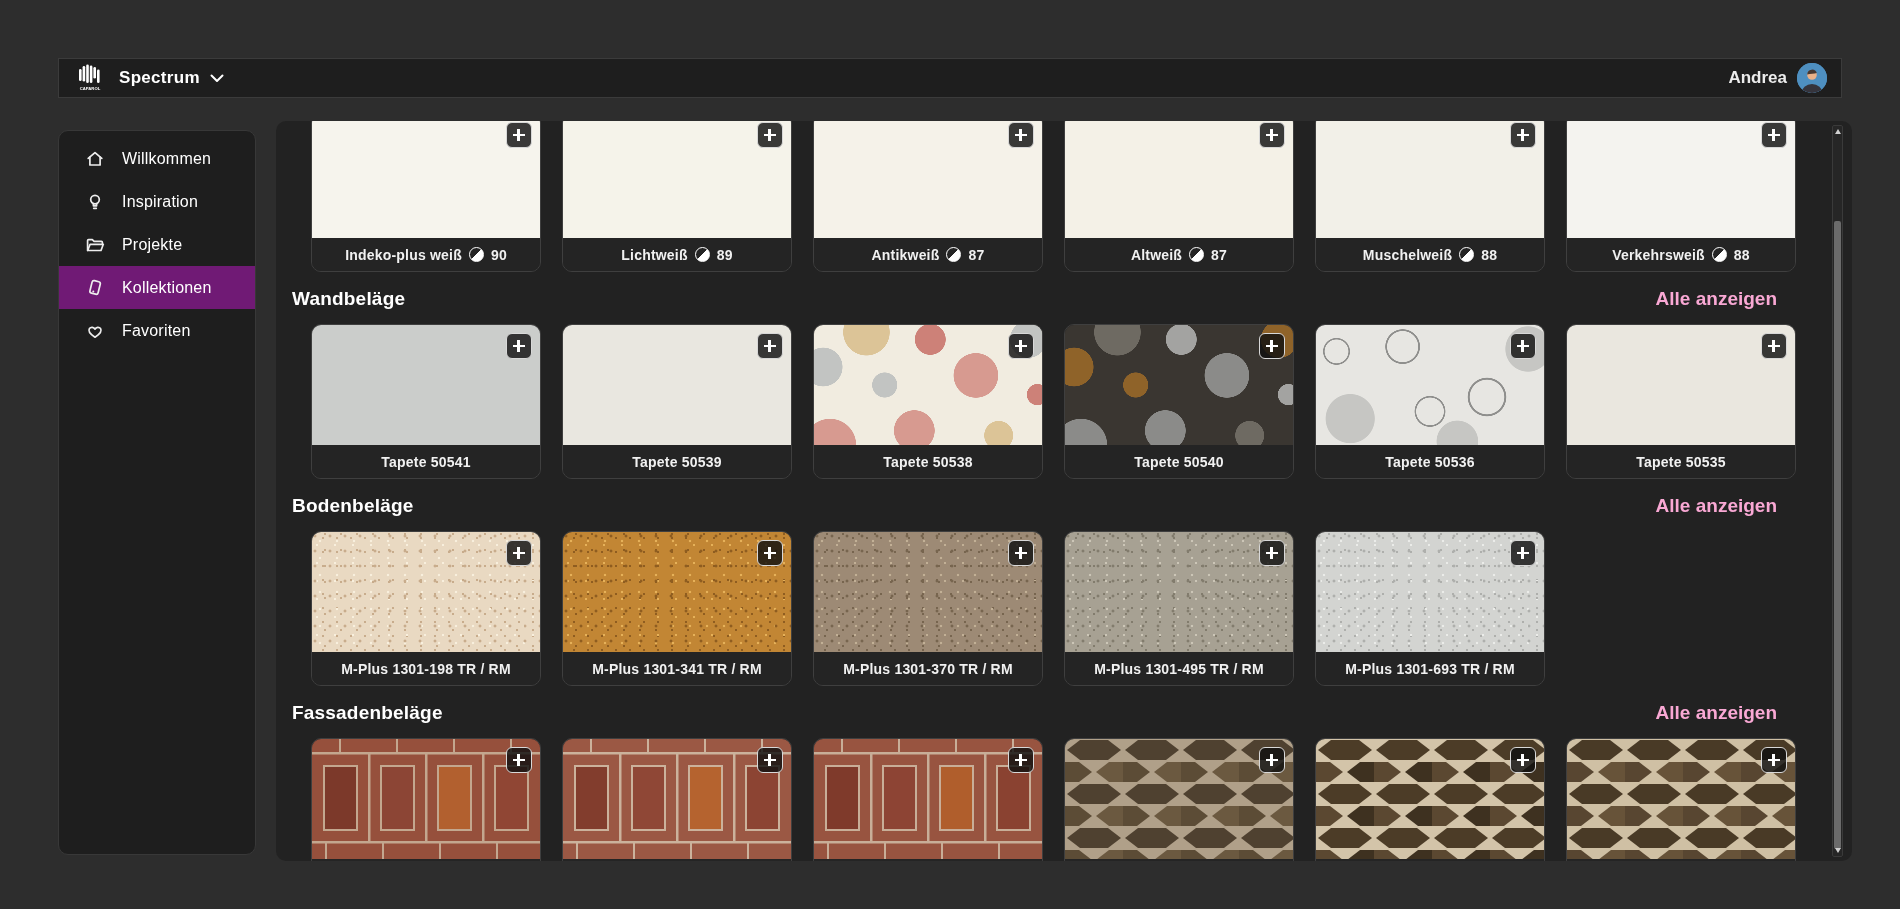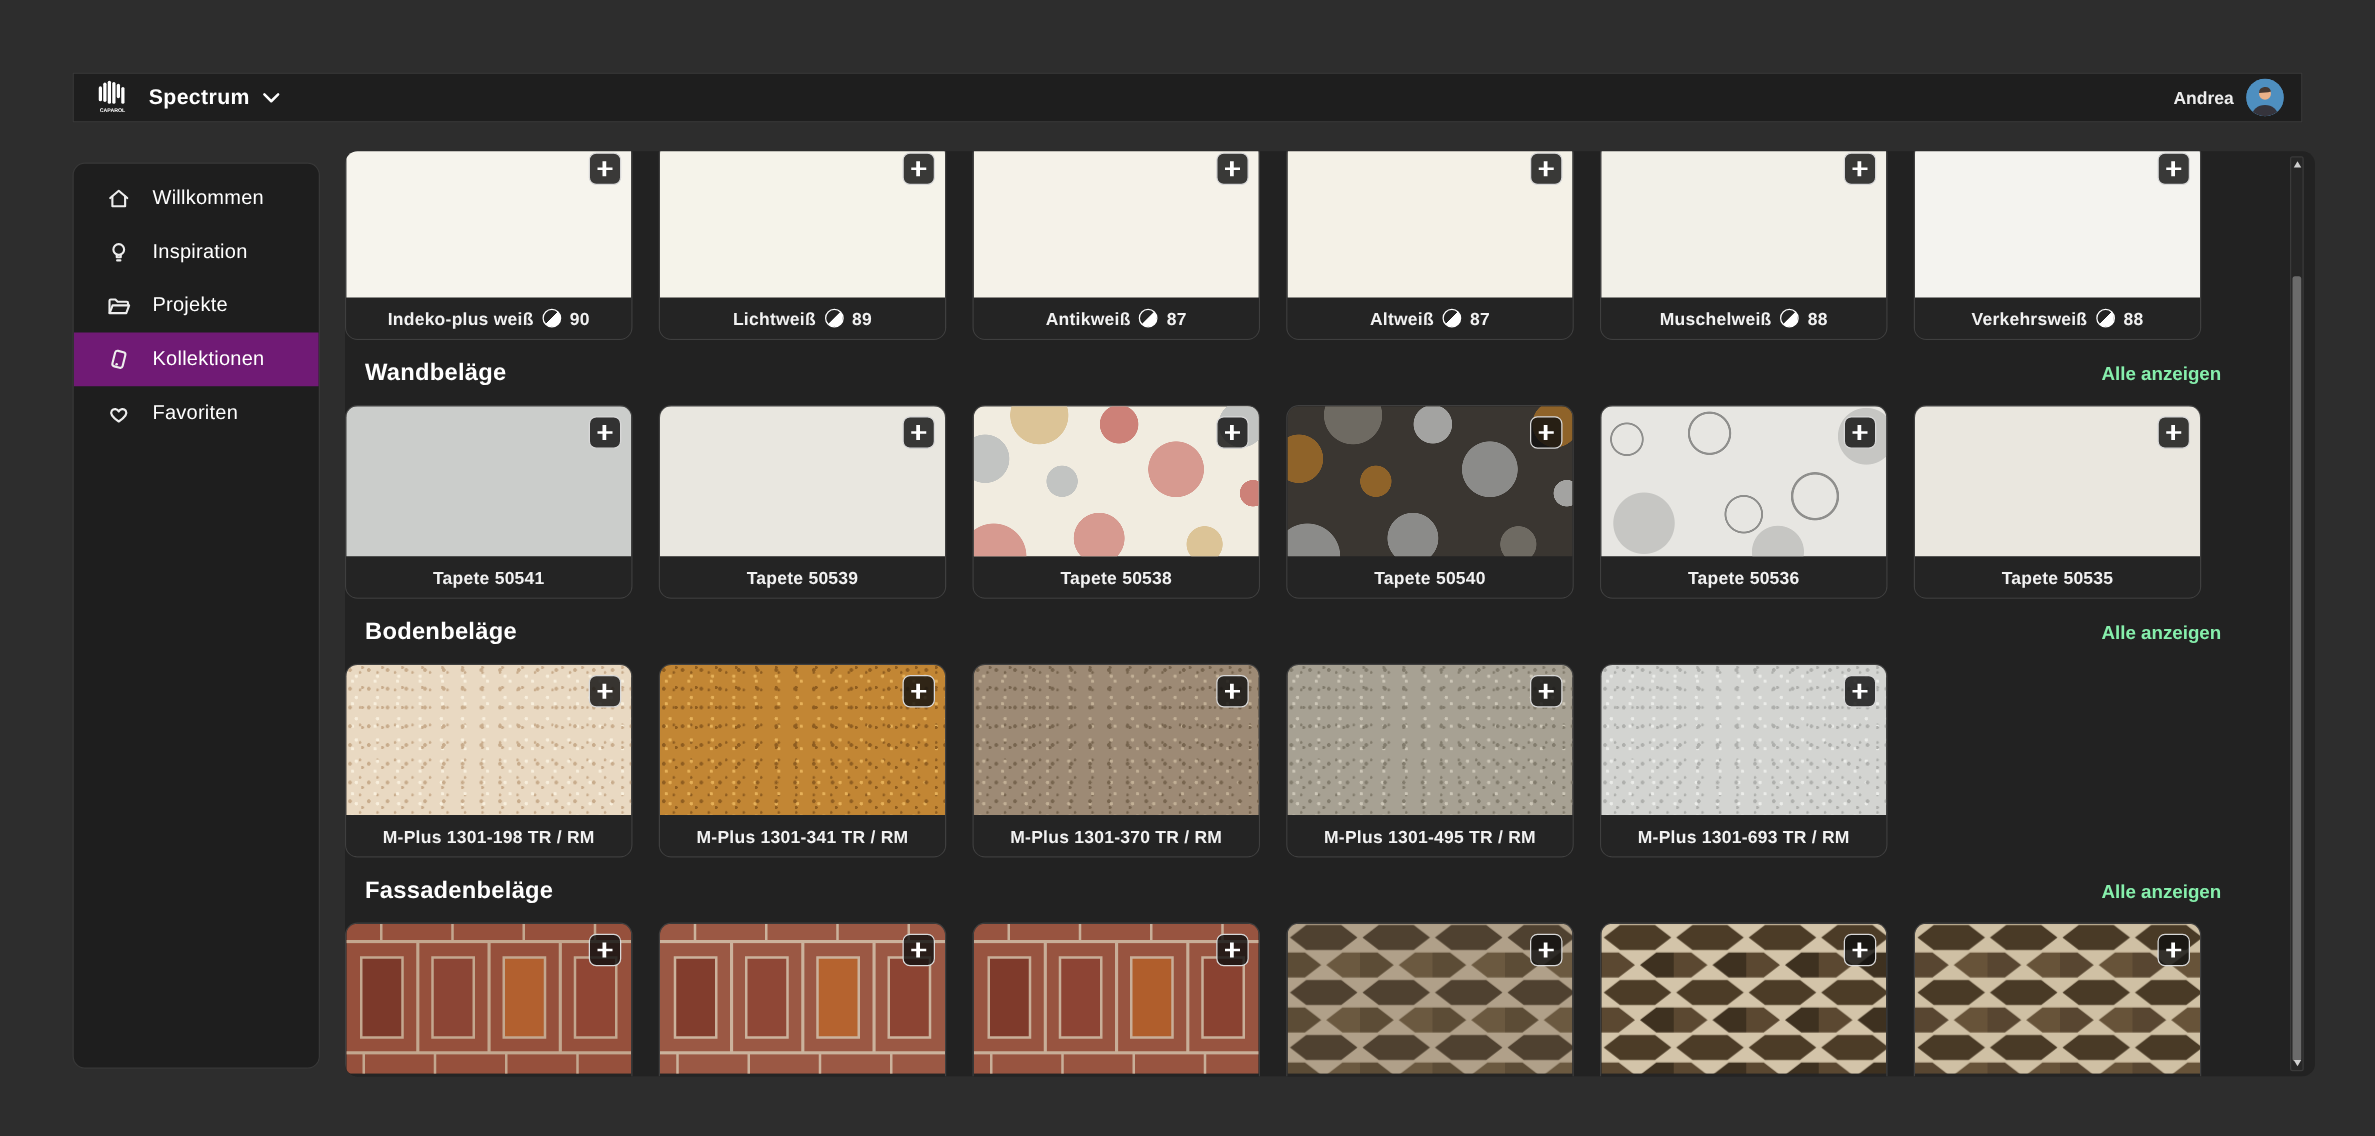--- a/index.html
+++ b/index.html
@@ -6,39 +6,39 @@
   html,body{width:1900px;height:909px;background:#2d2d2d;font-family:"Liberation Sans",sans-serif;overflow:hidden}
   body{position:relative}
 
   
   .topbar{position:absolute;left:58px;top:58px;width:1784px;height:40px;background:#1e1e1e;
     border:1px solid #3b3b3b;border-radius:0;display:flex;align-items:center;padding:0 14px}
   .logo{width:34px;height:34px;display:block;cursor:pointer}
   .app-name{color:#fff;font-size:17px;font-weight:bold;margin-left:12px;letter-spacing:.3px;cursor:pointer}
   .chev{margin-left:10px;display:flex;align-items:center;cursor:pointer}
   .tb-spacer{flex:1}
-  .user-name{color:#ececec;font-size:14px;font-weight:bold;margin-right:10px}
+  .user-name{color:#ececec;font-size:17px;font-weight:bold;margin-right:10px}
   .avatar{width:30px;height:30px;border-radius:50%;overflow:hidden;background:#4e8fc0;cursor:pointer}
 
   
   .sidebar{position:absolute;left:58px;top:130px;width:198px;height:725px;background:#1e1e1e;
     border:1px solid #383838;border-radius:10px;padding-top:6px;overflow:hidden}
   .side-item{height:43px;display:flex;align-items:center;gap:17px;padding-left:26px;color:#fff;
     font-size:16px;font-weight:normal;cursor:pointer;letter-spacing:.2px}
   .side-item.active{background:#701a75}
   .sicon{width:20px;height:20px;flex:0 0 auto}
 
   
   .panel{position:absolute;left:276px;top:121px;width:1576px;height:740px;background:#222222;
     border-radius:10px;overflow:hidden}
-  .cards-row{display:flex;gap:21px;width:1419px}
+  .cards-row{display:flex;gap:21px;margin-left:35px;width:1419px}
   .row-first{margin-top:-8px}
   .section-head{display:flex;align-items:center;justify-content:space-between;margin:16px 0 14px 16px;width:1485px}
   .section-title{color:#fff;font-size:19px;font-weight:bold;letter-spacing:.2px}
-  .show-all{color:#86efac;font-size:15px;font-weight:bold;cursor:pointer}
+  .show-all{color:#f9a8d4;font-size:19px;font-weight:bold;cursor:pointer}
 
   
   .card{width:230px;border:1px solid #3f3f3f;border-radius:10px;overflow:hidden;background:#242424;
     flex:0 0 auto;cursor:pointer}
   .swatch{position:relative;height:120px}
   .row-first .swatch{height:124px}
   .plusbtn{position:absolute;top:8px;right:8px;width:26px;height:26px;border-radius:6px;
     background:rgba(16,16,16,.82);border:1.5px solid #d8d8d8;cursor:pointer}
   .plusbtn::before{content:"";position:absolute;left:5.5px;top:10.7px;width:12px;height:2.2px;background:#fff}
   .plusbtn::after{content:"";position:absolute;left:10.4px;top:5.8px;width:2.2px;height:12px;background:#fff}

